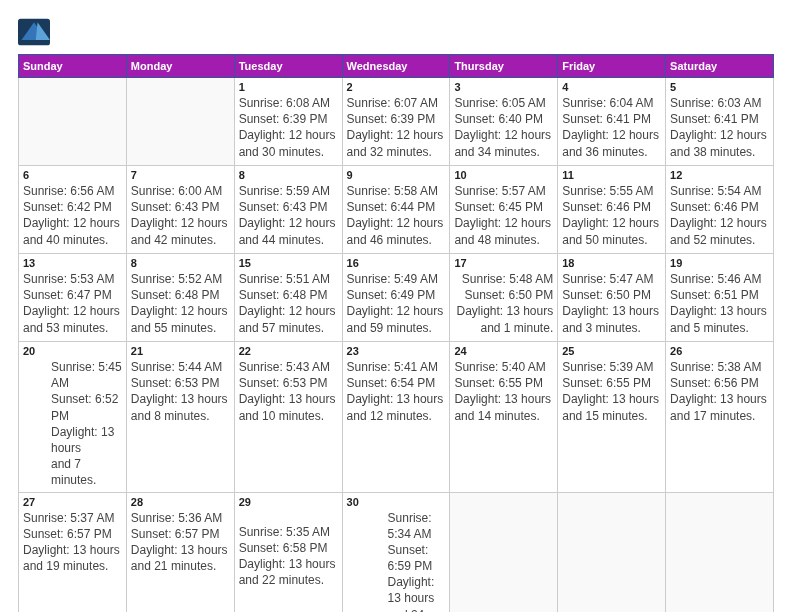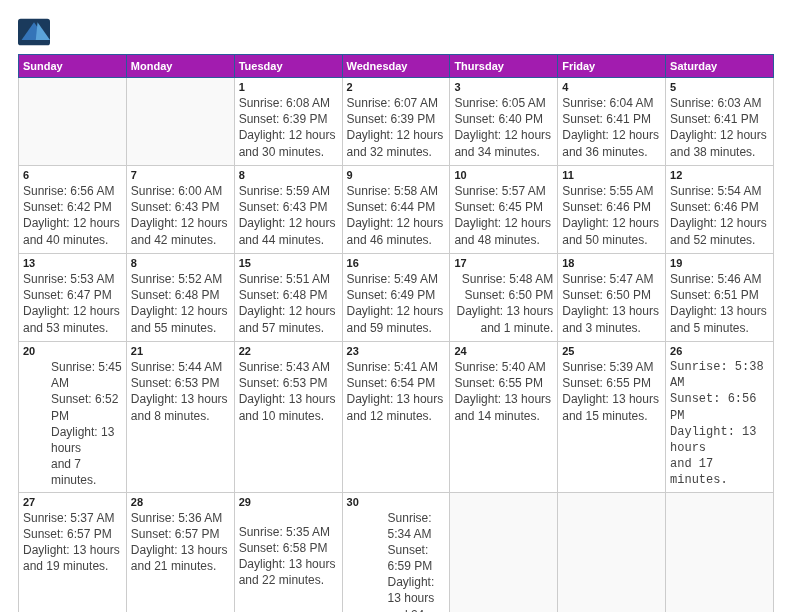--- a/index.html
+++ b/index.html
@@ -307,21 +307,21 @@
           </td>
           <td>
             <div class="day-number">25</div>
             <div class="day-info" style="white-space: pre-line;">Sunrise: 5:39 AM
 Sunset: 6:55 PM
 Daylight: 13 hours
 and 15 minutes.</div>
           </td>
           <td>
             <div class="day-number">26</div>
-            <div class="day-info" style="white-space: pre-line; font-family: Liberation Mono, monospace;">Sunrise: 5:38 AM
+            <div class="day-info" style="white-space: pre-line;">Sunrise: 5:38 AM
 Sunset: 6:56 PM
 Daylight: 13 hours
 and 17 minutes.</div>
           </td>
         </tr>
         <tr>
           <td>
             <div class="day-number">27</div>
             <div class="day-info" style="white-space: pre-line;">Sunrise: 5:37 AM
 Sunset: 6:57 PM

